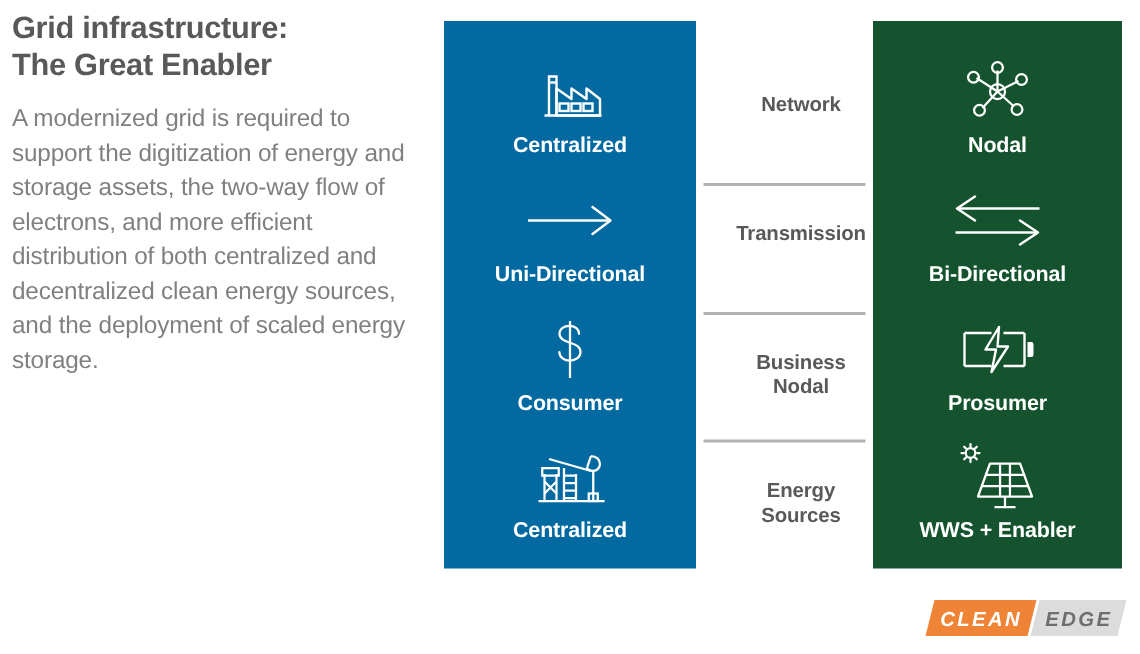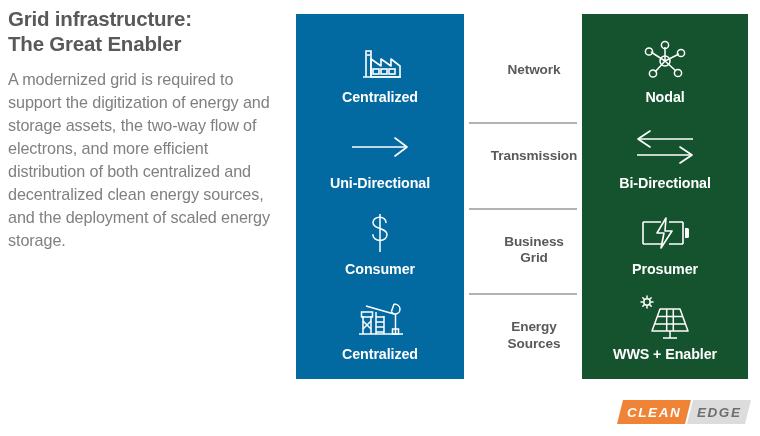--- a/index.html
+++ b/index.html
@@ -210,21 +210,21 @@
 
   <div class="center-col">
     <div class="center-cell">
       <div class="center-label">Network</div>
     </div>
     <div class="center-cell">
       <div class="center-label">Transmission</div>
     </div>
     <div class="center-cell">
       <div class="center-label">Business
-Grid</div>
+Nodal</div>
     </div>
     <div class="center-cell">
       <div class="center-label">Energy
 Sources</div>
     </div>
   </div>
 
   <div class="col col-green">
 
     <div class="cell">

